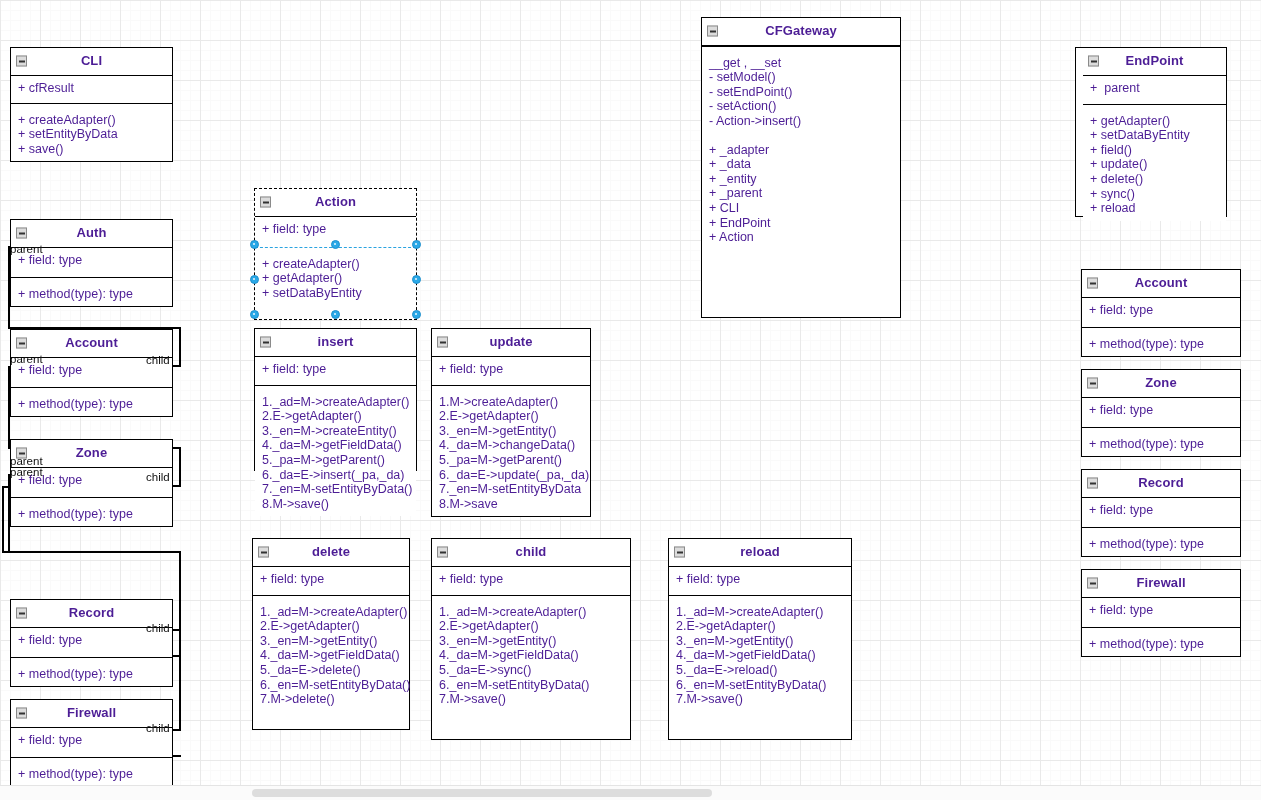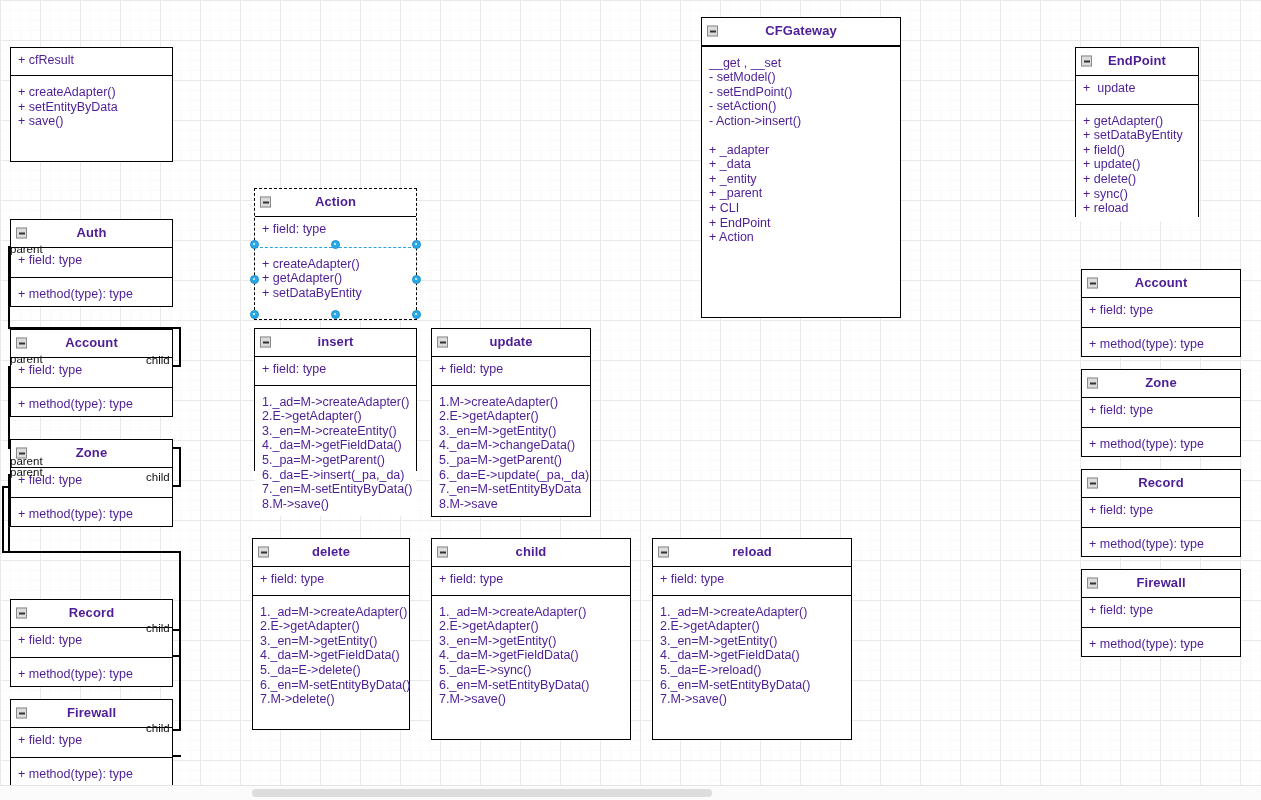--- a/index.html
+++ b/index.html
@@ -186,20 +186,24 @@
   <div class="edge-label" style="left:10px; top:243px;">parent</div>
   <div class="edge-label" style="left:10px; top:353px;">parent</div>
   <div class="edge-label" style="left:146px; top:354px;">child</div>
   <div class="edge-label" style="left:10px; top:455px;">parent</div>
   <div class="edge-label" style="left:10px; top:466px;">parent</div>
   <div class="edge-label" style="left:146px; top:471px;">child</div>
   <div class="edge-label" style="left:146px; top:622px;">child</div>
   <div class="edge-label" style="left:146px; top:722px;">child</div>
 
   <div class="uml" style="left:10px; top:47px; width:163px; height:115px;">
+    <div class="hdr">
+      <span class="collapse"></span>
+      <span>CLI</span>
+    </div>
     <div class="sect" style="height:27px;">
       <div class="line">+ cfResult</div>
     </div>
     <div class="sect divider pad-top">
       <div class="line">+ createAdapter()</div>
       <div class="line">+ setEntityByData</div>
       <div class="line">+ save()</div>
     </div>
   </div>
 
@@ -363,21 +367,21 @@
       <div class="line">1._ad=M-&gt;createAdapter()</div>
       <div class="line">2.E-&gt;getAdapter()</div>
       <div class="line">3._en=M-&gt;getEntity()</div>
       <div class="line">4._da=M-&gt;getFieldData()</div>
       <div class="line">5._da=E-&gt;sync()</div>
       <div class="line">6._en=M-setEntityByData()</div>
       <div class="line">7.M-&gt;save()</div>
     </div>
   </div>
 
-  <div class="uml" style="left:652px; top:538px; width:200px; height:202px;">
+  <div class="uml" style="left:668px; top:538px; width:184px; height:202px;">
     <div class="hdr">
       <span class="collapse"></span>
       <span>reload</span>
     </div>
     <div class="sect" style="height:28px;">
       <div class="line">+ field: type</div>
     </div>
     <div class="sect divider pad-top">
       <div class="line">1._ad=M-&gt;createAdapter()</div>
       <div class="line">2.E-&gt;getAdapter()</div>
@@ -405,27 +409,27 @@
       <div class="line">+ _adapter</div>
       <div class="line">+ _data</div>
       <div class="line">+ _entity</div>
       <div class="line">+ _parent</div>
       <div class="line">+ CLI</div>
       <div class="line">+ EndPoint</div>
       <div class="line">+ Action</div>
     </div>
   </div>
 
-  <div class="uml" style="left:1075px; top:47px; width:124px; height:170px;">
+  <div class="uml" style="left:1075px; top:47px; width:152px; height:170px;padding-left:7px;">
     <div class="hdr">
       <span class="collapse"></span>
       <span>EndPoint</span>
     </div>
     <div class="sect" style="height:28px;">
-      <div class="line">+  update</div>
+      <div class="line">+  parent</div>
     </div>
     <div class="sect divider pad-top">
       <div class="line">+ getAdapter()</div>
       <div class="line">+ setDataByEntity</div>
       <div class="line">+ field()</div>
       <div class="line">+ update()</div>
       <div class="line">+ delete()</div>
       <div class="line">+ sync()</div>
       <div class="line">+ reload</div>
     </div>

